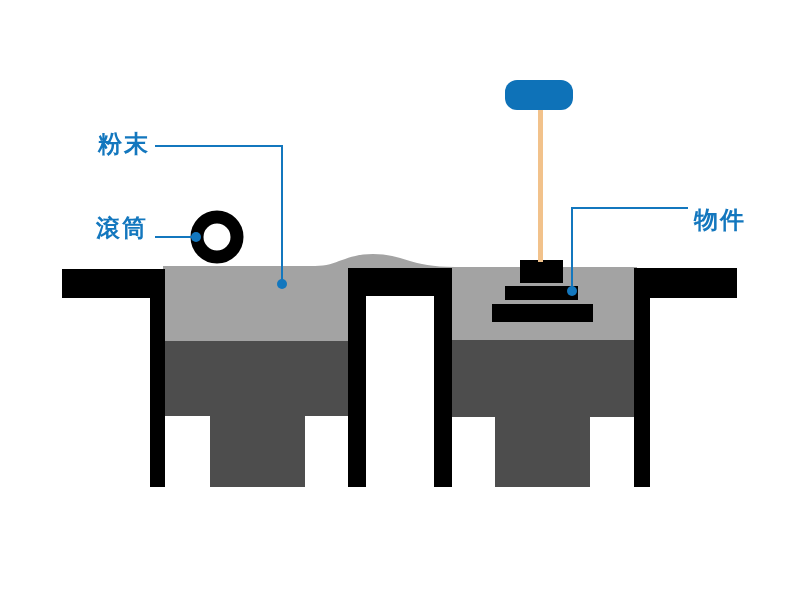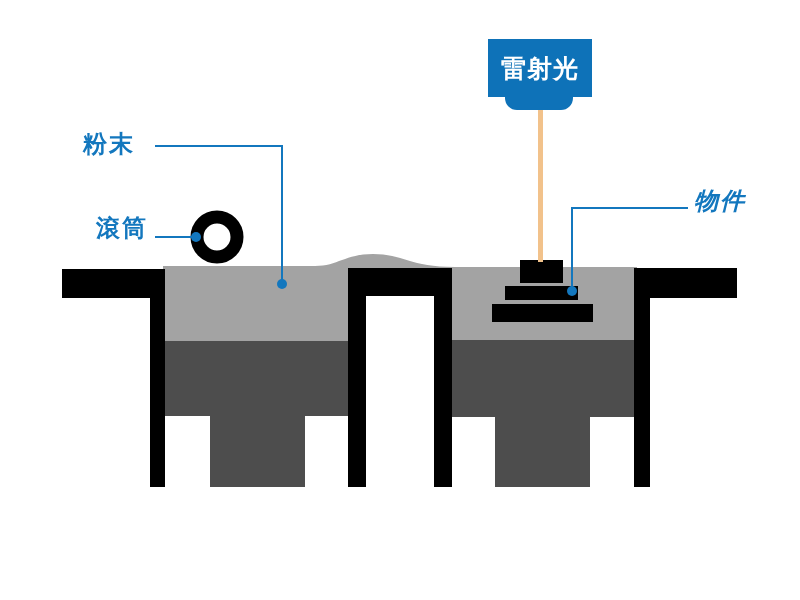--- a/index.html
+++ b/index.html
@@ -24,23 +24,23 @@
   }
   .callout-label {
     position: absolute;
     font-size: 24px;
     font-weight: bold;
     color: #1377be;
     letter-spacing: 2px;
     line-height: 1;
     white-space: nowrap;
   }
-  #label-powder { left: 83px;  top: 132px; }
+  #label-powder { left: 98px;  top: 132px; }
   #label-roller { left: 96px;  top: 216px; }
-  #label-object { left: 694px; top: 189px; font-style: italic; }
+  #label-object { left: 694px; top: 208px; }
   #laser-head-box {
     position: absolute;
     left: 488px;
     top: 39px;
     width: 104px;
     height: 58px;
     background: #0e72b8;
     color: #ffffff;
     font-size: 25px;
     font-weight: bold;
@@ -87,21 +87,18 @@
     <polyline points="155,146 282,146 282,284" fill="none" stroke-width="2" stroke="#1377be"></polyline>
     <circle cx="282" cy="284" r="5" fill="#1377be"></circle>
 
     <line x1="155" y1="237" x2="194" y2="237" stroke-width="2" stroke="#1377be"></line>
     <circle cx="196" cy="237" r="5" fill="#1377be"></circle>
 
     <polyline points="688,208 572,208 572,291" fill="none" stroke-width="2" stroke="#1377be"></polyline>
     <circle cx="572" cy="291" r="5" fill="#1377be"></circle>
   </svg>
 
-  <div id="laser-head-box">
-    <span>雷射光</span>
-  </div>
 
   <div id="label-powder" class="callout-label">粉末</div>
   <div id="label-roller" class="callout-label">滾筒</div>
   <div id="label-object" class="callout-label">物件</div>
 
 </div>
 
 </body></html>

